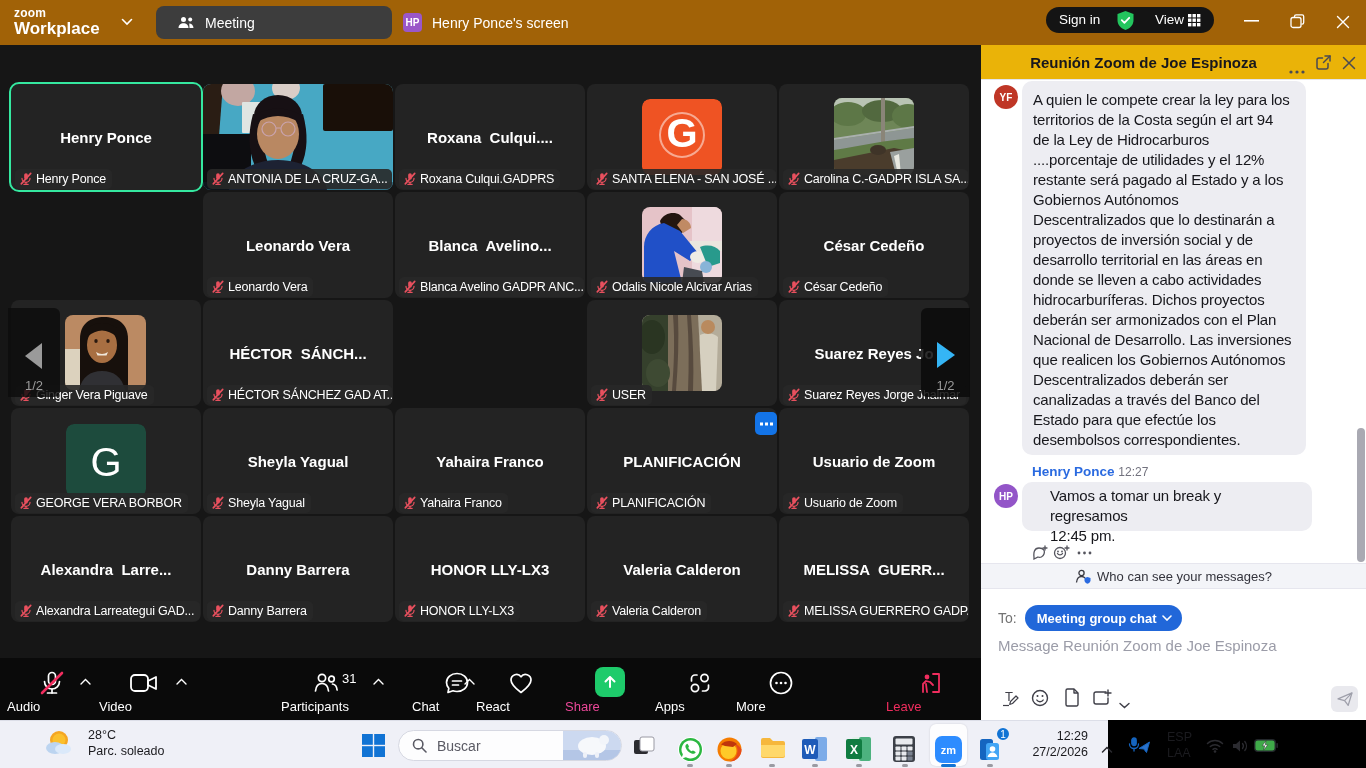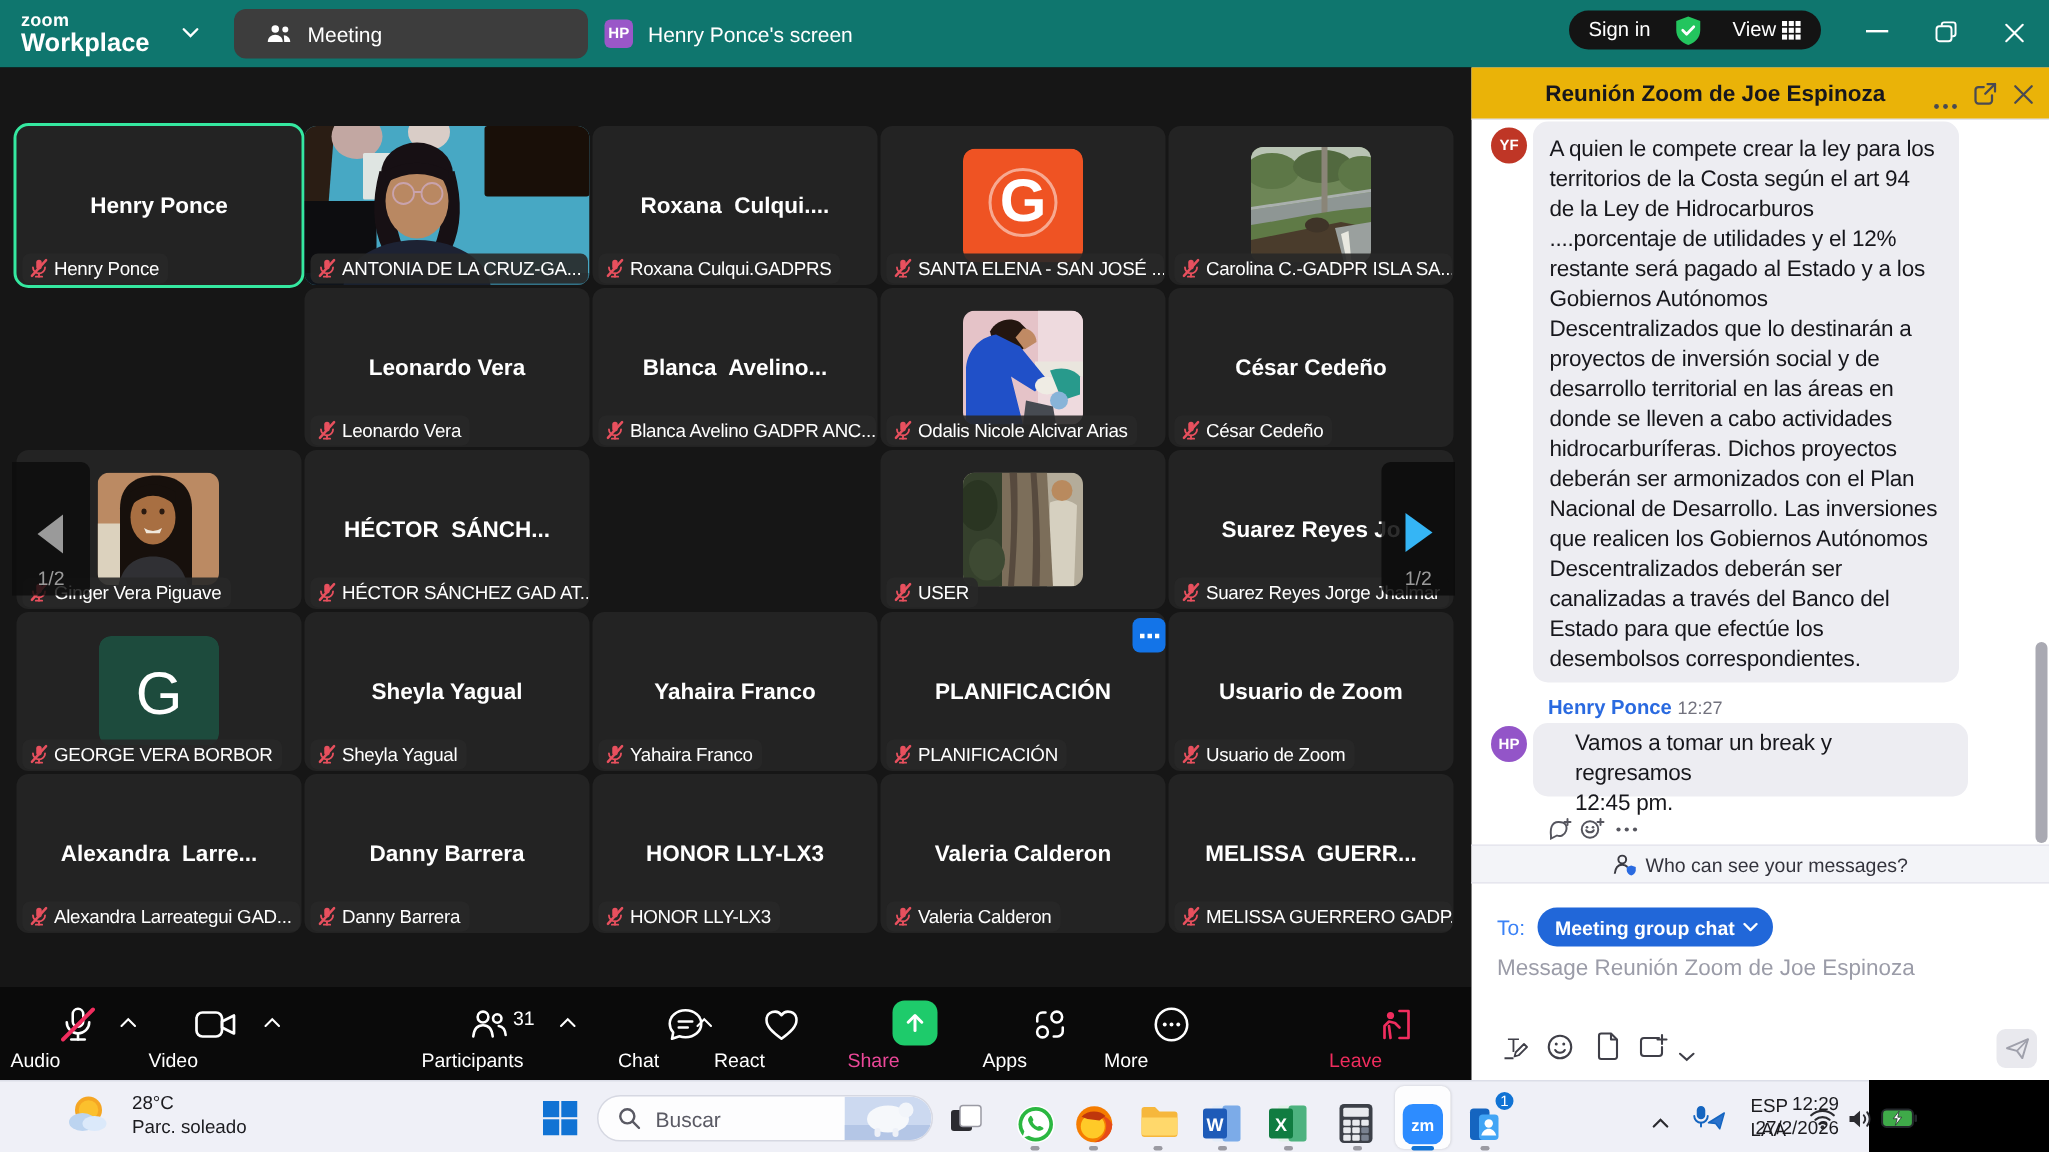--- a/index.html
+++ b/index.html
@@ -1,19 +1,19 @@
 <!DOCTYPE html>
 <html><head><meta charset="utf-8">
 <style>
 *{margin:0;padding:0;box-sizing:border-box}
 html,body{width:1366px;height:768px;overflow:hidden;background:#000;font-family:"Liberation Sans",sans-serif;}
 #root{position:relative;width:1366px;height:768px;}
 .abs{position:absolute;}
 
-#titlebar{position:absolute;left:0;top:0;width:1366px;height:45px;background:#0f766e;}
+#titlebar{position:absolute;left:0;top:0;width:1366px;height:45px;background:#a16207;}
 #zlogo{position:absolute;left:14px;top:7px;color:#fff;line-height:1;}
 #zlogo .z1{font-size:12px;font-weight:bold;letter-spacing:.2px;}
 #zlogo .z2{font-size:17px;font-weight:bold;margin-top:1px;}
 #meettab{position:absolute;left:156px;top:6px;width:236px;height:33px;background:#3d3d3d;border-radius:8px;color:#fff;font-size:14px;display:flex;align-items:center;padding-left:21px;gap:10px;}
 #hpscreen{position:absolute;left:403px;top:13px;display:flex;align-items:center;gap:10px;color:#fff;font-size:14px;}
 .hpbadge{width:19px;height:19px;border-radius:4px;background:#9a57c8;color:#fff;font-size:10px;font-weight:bold;display:flex;align-items:center;justify-content:center;}
 #tbright{position:absolute;left:1046px;top:7px;width:168px;height:26px;background:#141414;border-radius:13px;color:#fff;font-size:13.5px;white-space:nowrap;}
 
 #stage{position:absolute;left:0;top:45px;width:981px;height:675px;background:#161616;}
 .tile{position:absolute;width:190px;height:106px;background:#232323;border-radius:8px;}
@@ -26,26 +26,26 @@
 .tbbtn{position:absolute;top:12px;text-align:left;color:#fff;}
 .tbbtn .lab{font-size:13px;margin-top:3px;}
 
 #chat{position:absolute;left:981px;top:45px;width:385px;height:675px;background:#fff;}
 #chathead{position:absolute;left:0;top:0;width:385px;height:35px;background:#eab308;border-bottom:1px solid #e2e4ec;}
 #chathead .ttl{position:absolute;left:0;right:60px;top:0;height:35px;display:flex;align-items:center;justify-content:center;font-size:15px;font-weight:bold;color:#17171d;}
 .bubble{position:absolute;background:#ededf2;border-radius:10px;color:#17171c;font-size:15px;line-height:20px;}
 .cavatar{position:absolute;width:24px;height:24px;border-radius:50%;color:#fff;font-size:10px;font-weight:bold;display:flex;align-items:center;justify-content:center;}
 #whobar{position:absolute;left:0;top:518px;width:385px;height:26px;background:#f3f4f8;border-top:1px solid #e6e6ee;border-bottom:1px solid #e6e6ee;display:flex;align-items:center;justify-content:center;gap:6px;font-size:13px;color:#33333c;}
 #torow{position:absolute;left:17px;top:560px;display:flex;align-items:center;gap:8px;}
-#torow .tolab{font-size:14px;color:#3b82f6;}
+#torow .tolab{font-size:14px;color:#737373;}
 #topill{height:26px;background:#2167d9;border-radius:13px;color:#fff;font-size:13px;font-weight:bold;display:flex;align-items:center;padding:0 10px 0 12px;gap:5px;}
 #msgph{position:absolute;left:17px;top:592px;font-size:15px;color:#9b9ca8;}
 #scrollbar{position:absolute;left:376px;top:383px;width:8px;height:134px;background:#a9a9b2;border-radius:4px;}
 
-#taskbar{position:absolute;left:0;top:720px;width:1246px;height:48px;background:#eff0f7;border-top:1px solid #dcdee8;}
+#taskbar{position:absolute;left:0;top:720px;width:1108px;height:48px;background:#eff0f7;border-top:1px solid #dcdee8;}
 #weather{position:absolute;left:42px;top:6px;display:flex;align-items:center;gap:12px;}
 #weather .wtxt{font-size:12.5px;color:#1b1b1f;line-height:16px;}
 #search{position:absolute;left:398px;top:9px;width:224px;height:31px;background:#fdfdfe;border:1px solid #d6d8e2;border-radius:16px;display:flex;align-items:center;padding-left:13px;gap:10px;overflow:hidden;}
 #search .stxt{font-size:14px;color:#5a5a64;}
 .tico{position:absolute;top:15px;width:26px;height:26px;}
 .trun:after{content:"";position:absolute;left:10px;bottom:-5px;width:6px;height:3px;border-radius:2px;background:#9a9aa2;}
 #clock{position:absolute;right:20px;top:7px;text-align:right;font-size:12.5px;color:#1b1b1f;line-height:16px;}
 </style></head><body>
 <div id="root">
 

